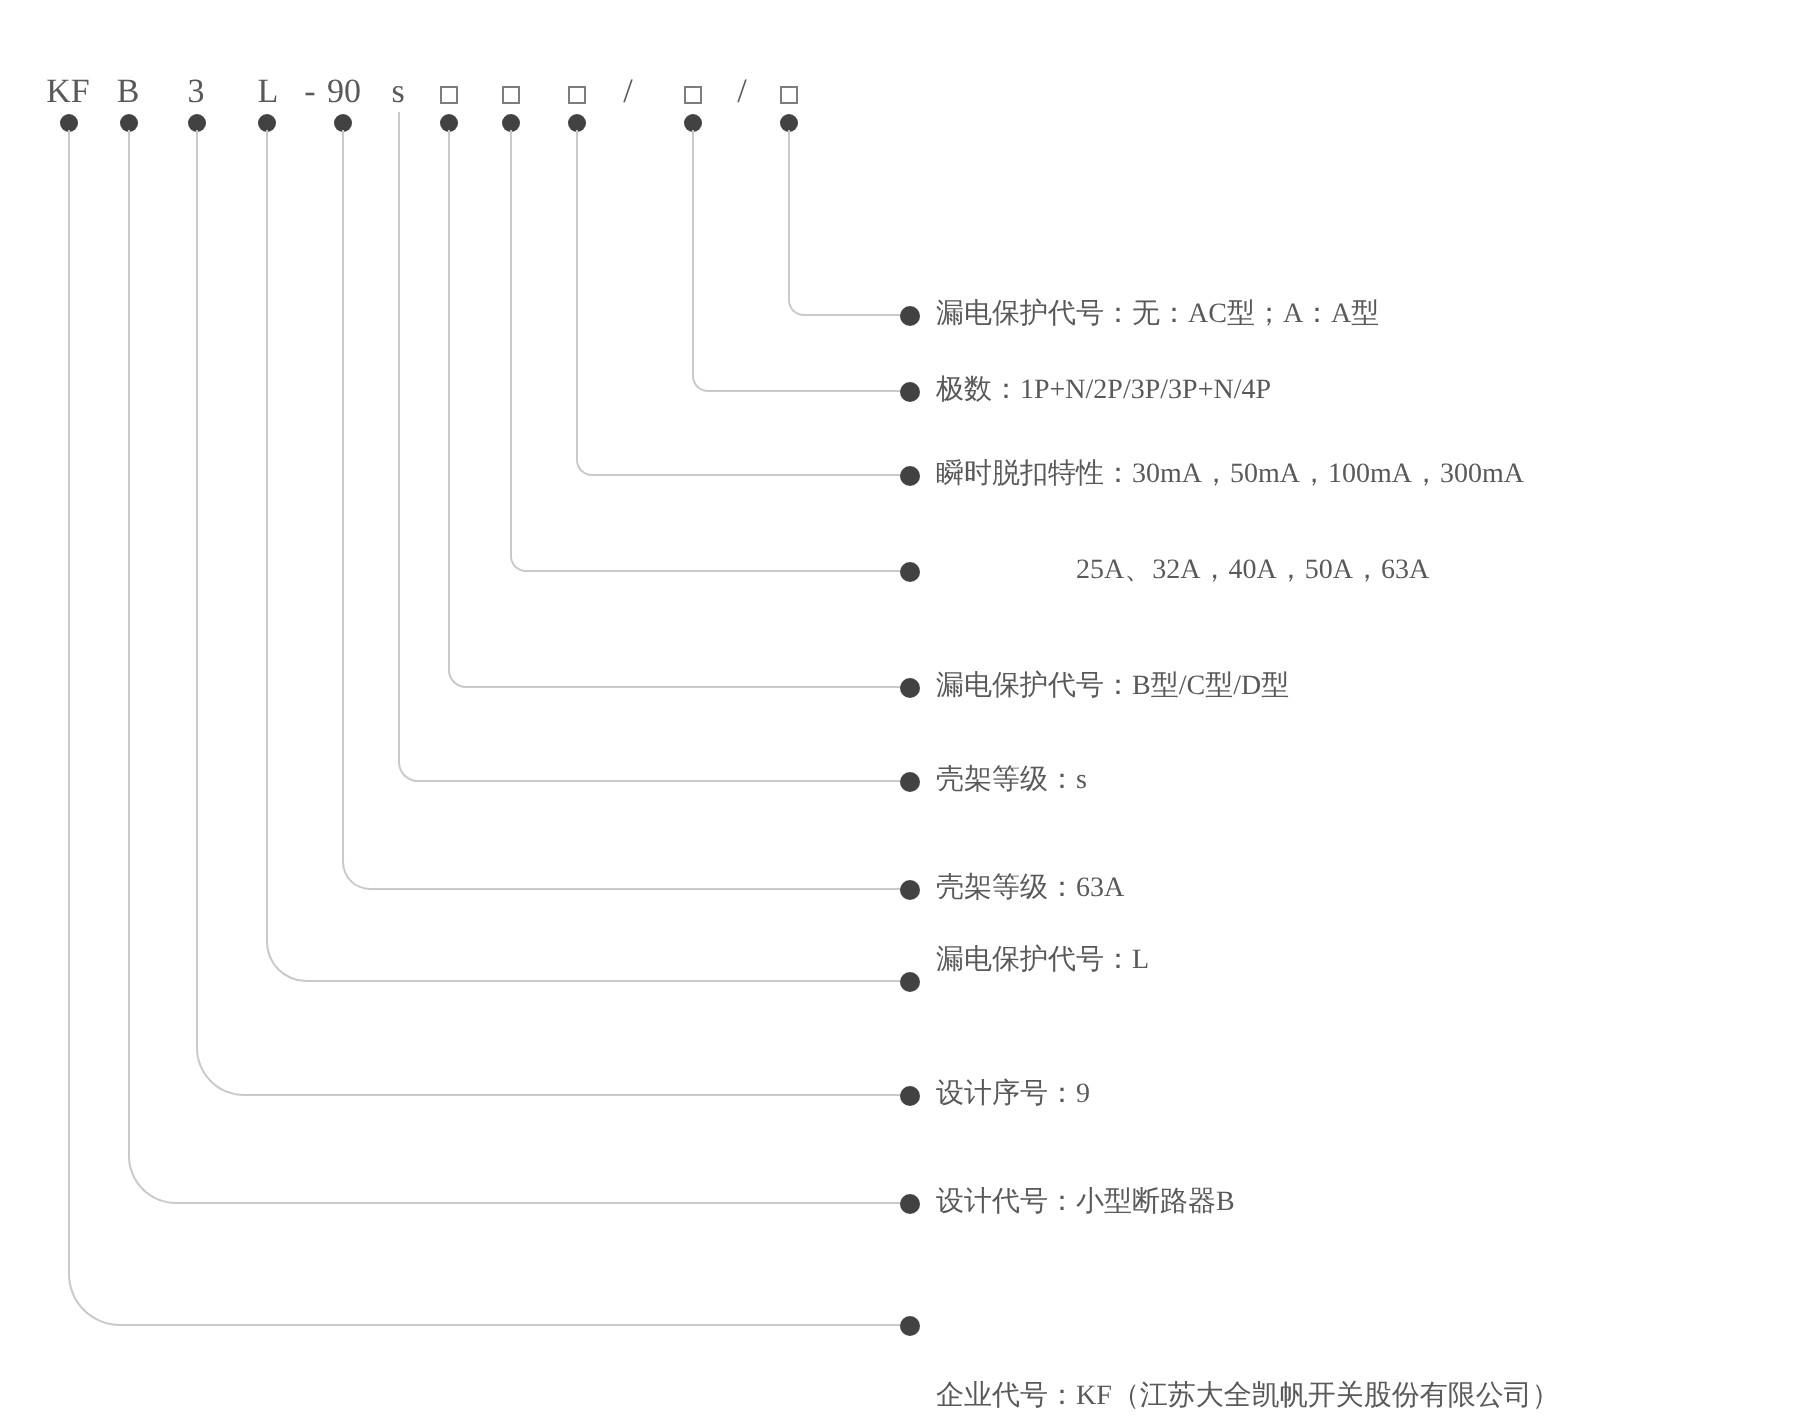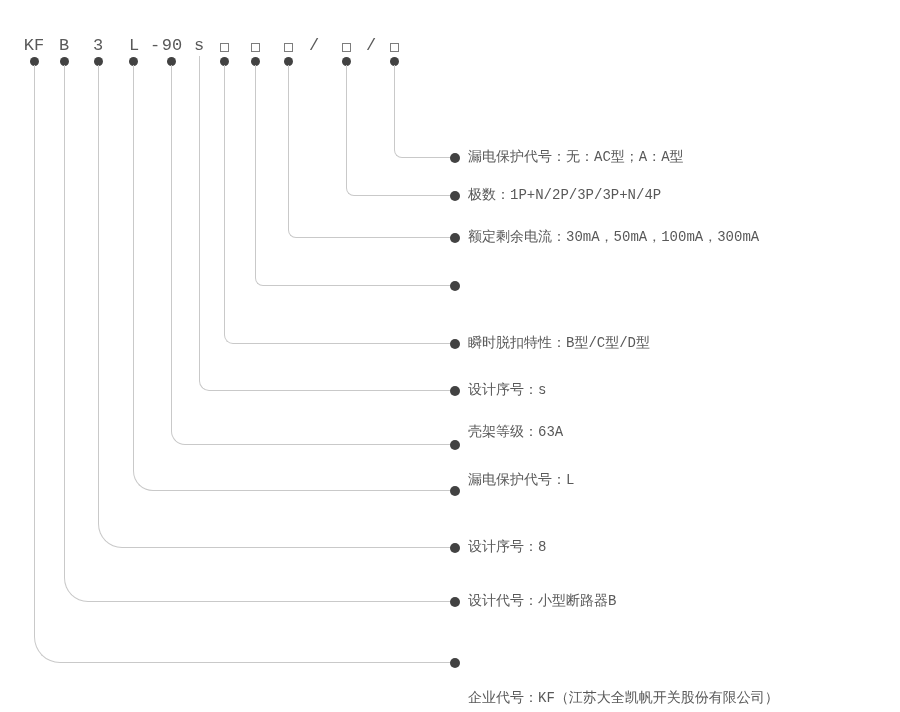--- a/index.html
+++ b/index.html
@@ -1,20 +1,20 @@
 <!DOCTYPE html>
 <html lang="zh"><head>
 <meta charset="utf-8">
 <style>
   html,body{margin:0;padding:0;background:#ffffff;}
   .canvas{
     position:relative;
     width:824px;height:712px;
     background:#ffffff;
-    font-family:Liberation Mono, monospace;
+    font-family:Liberation Serif, serif;
     overflow:hidden;
   }
   
   .code-char{
     position:absolute;top:36px;
     transform:translateX(-50%);
     font-size:17px;line-height:19px;
     color:#595959;white-space:nowrap;
   }
   
@@ -99,52 +99,53 @@
     <div class="row-text" style="top:147px">漏电保护代号：无：AC型；A：A型</div>
   </div>
 
   <div>
     <span class="row-bullet" style="top:191px"></span>
     <div class="row-text" style="top:185px">极数：1P+N/2P/3P/3P+N/4P</div>
   </div>
 
   <div>
     <span class="row-bullet" style="top:233px"></span>
-    <div class="row-text" style="top:227px">额定剩余电流：30mA，50mA，100mA，300mA</div>
+    <div class="row-text" style="top:227px">瞬时脱扣特性：30mA，50mA，100mA，300mA</div>
   </div>
 
   <div>
     <span class="row-bullet" style="top:281px"></span>
     <div class="row-text" style="top:275px">
+      <div class="line2">25A、32A，40A，50A，63A</div>
     </div>
   </div>
 
   <div>
     <span class="row-bullet" style="top:339px"></span>
-    <div class="row-text" style="top:333px">瞬时脱扣特性：B型/C型/D型</div>
+    <div class="row-text" style="top:333px">漏电保护代号：B型/C型/D型</div>
   </div>
 
   <div>
     <span class="row-bullet" style="top:386px"></span>
-    <div class="row-text" style="top:380px">设计序号：s</div>
+    <div class="row-text" style="top:380px">壳架等级：s</div>
   </div>
 
   <div>
     <span class="row-bullet" style="top:440px"></span>
-    <div class="row-text" style="top:422px">壳架等级：63A</div>
+    <div class="row-text" style="top:434px">壳架等级：63A</div>
   </div>
 
   <div>
     <span class="row-bullet" style="top:486px"></span>
     <div class="row-text" style="top:470px">漏电保护代号：L</div>
   </div>
 
   <div>
     <span class="row-bullet" style="top:543px"></span>
-    <div class="row-text" style="top:537px">设计序号：8</div>
+    <div class="row-text" style="top:537px">设计序号：9</div>
   </div>
 
   <div>
     <span class="row-bullet" style="top:597px"></span>
     <div class="row-text" style="top:591px">设计代号：小型断路器B</div>
   </div>
 
   <div>
     <span class="row-bullet" style="top:658px"></span>
     <div class="row-text" style="top:688px">企业代号：KF（江苏大全凯帆开关股份有限公司）</div>

